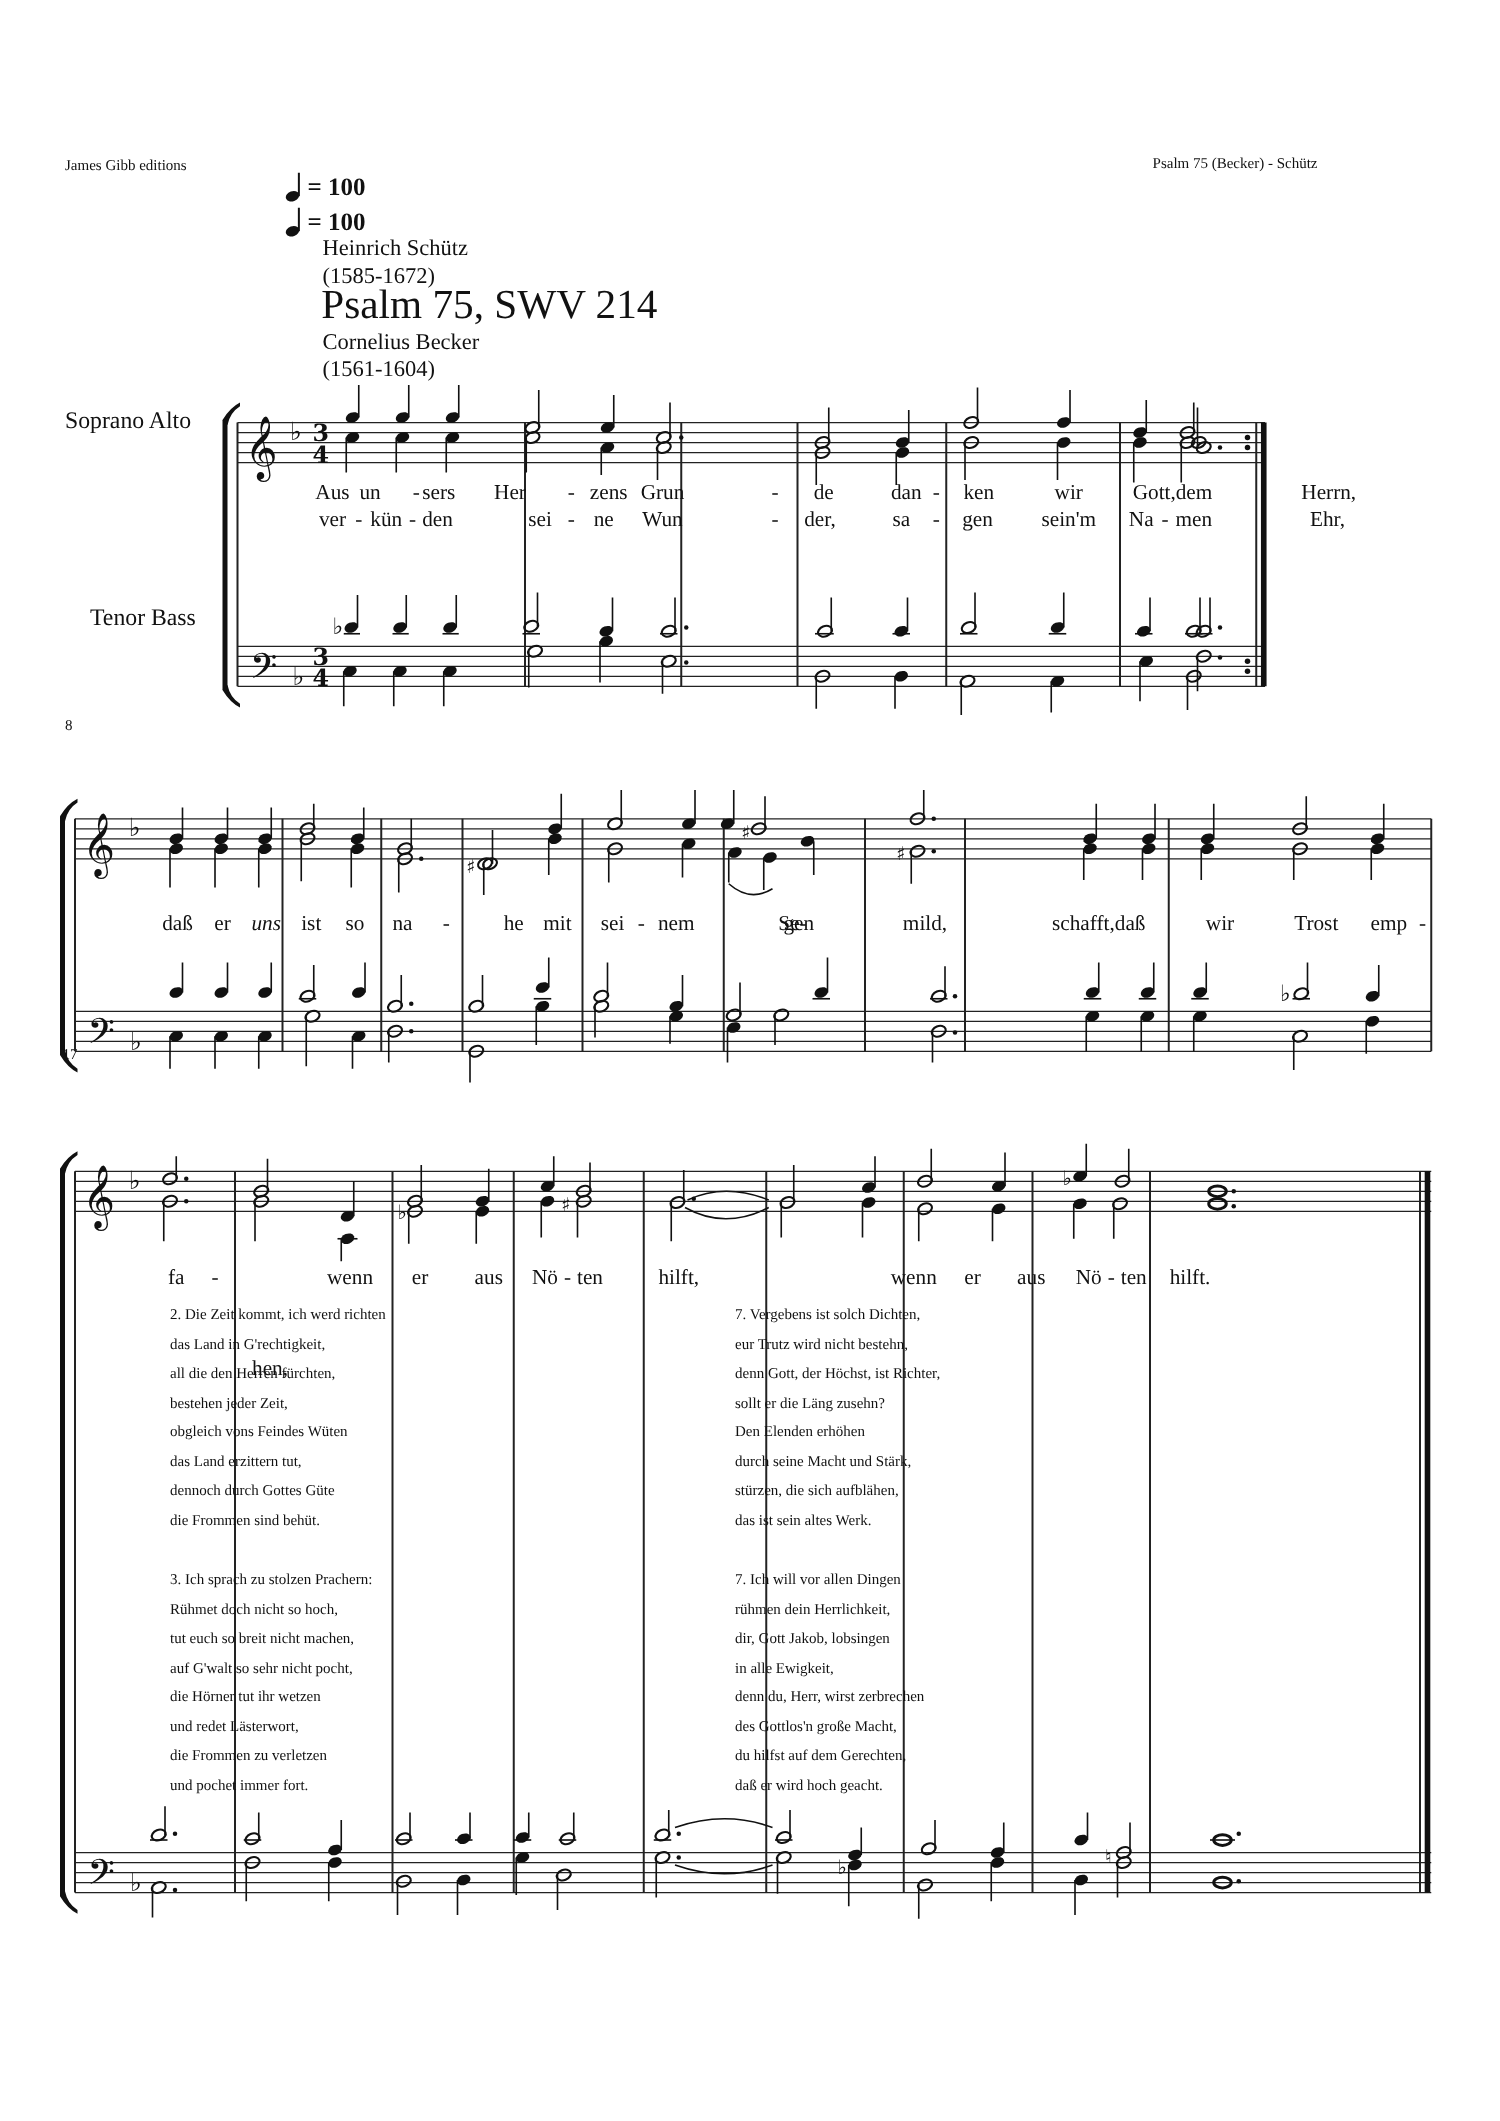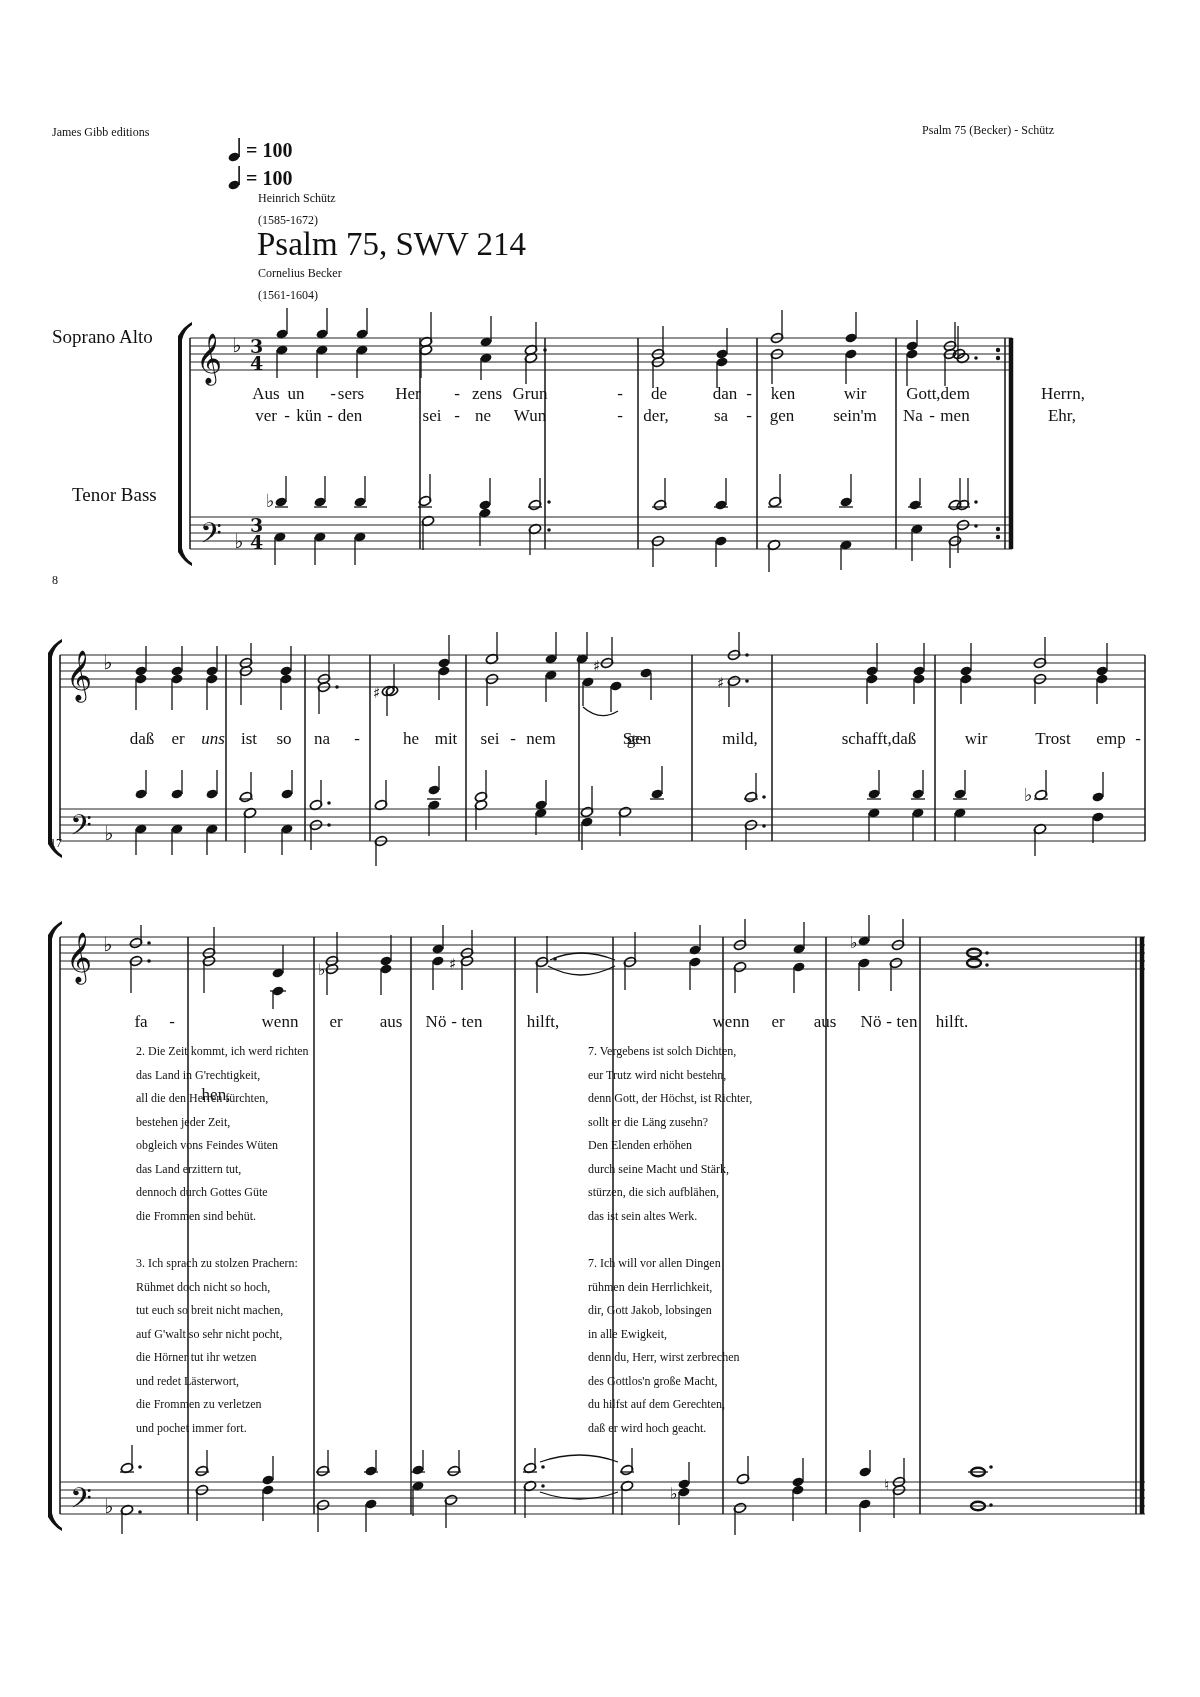--- a/index.html
+++ b/index.html
@@ -1,21 +1,21 @@
 <!DOCTYPE html>
 <html><head>
 <meta charset="utf-8">
 <style>
   html, body { margin: 0; padding: 0; background: #ffffff; }
   body { width: 1200px; height: 1697px; position: relative; overflow: hidden;
          font-family: "Liberation Serif", "DejaVu Serif", serif; color: #111; }
   .abs { position: absolute; white-space: nowrap; }
   .hdr-small { font-size: 12px; }
   .tempo { font-size: 20px; font-weight: bold; display: flex; align-items: center; gap: 4px; }
-  .credit { font-size: 12px; line-height: 22px; }
+  .credit { font-size: 18px; line-height: 22px; }
   .title { font-size: 33px; }
   .inst { font-size: 19px; }
   .lyric { font-size: 17px; position: absolute; transform: translateX(-50%); white-space: nowrap; }
   .measnum { font-size: 12px; }
   .verse { font-size: 12px; line-height: 23.5px; white-space: pre; }
   svg.score { position: absolute; left: 0; top: 0; }
 </style>
 </head>
 <body>
 

